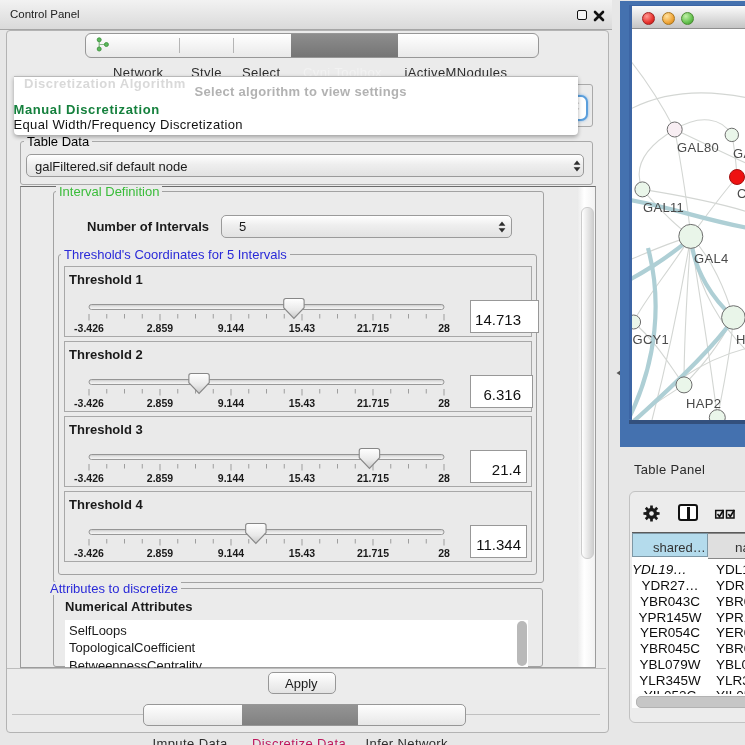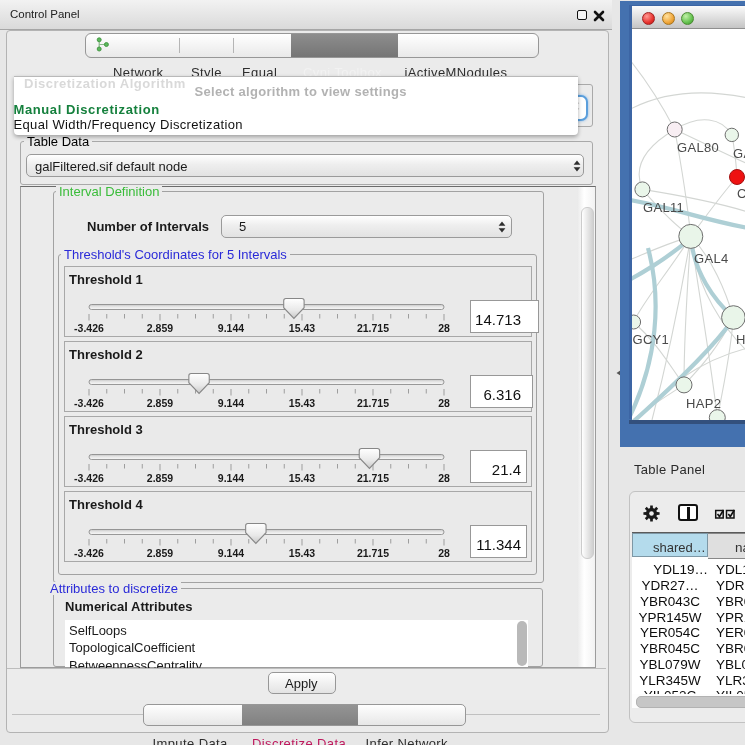--- a/index.html
+++ b/index.html
@@ -34,21 +34,21 @@
   <div class="abs" style="left:146.5px;top:4px;width:1px;height:15px;background:#b5b5b5;"></div>
 </div>
 <svg class="abs" style="left:96px;top:36px" width="14" height="17" viewBox="0 0 14 17">
 <path d="M3.2 5 L3.2 12.5 M3.2 8.5 L10 8.5" stroke="#8cba8c" stroke-width="1.2" fill="none"></path>
 <circle cx="3.2" cy="3.8" r="2" fill="#5cb85c" stroke="#3f943f" stroke-width="0.9"></circle>
 <circle cx="3.2" cy="13" r="2" fill="#5cb85c" stroke="#3f943f" stroke-width="0.9"></circle>
 <circle cx="10.4" cy="8.5" r="2" fill="#5cb85c" stroke="#3f943f" stroke-width="0.9"></circle>
   </svg>
 <div class="txt tb" style="left:113px;top:37px;">Network</div>
 <div class="txt tb" style="left:191px;top:37px;">Style</div>
-<div class="txt tb" style="left:242px;top:37px;">Equal</div>
+<div class="txt tb" style="left:242px;top:37px;">Select</div>
 <div class="txt tb" style="left:303px;top:37px;color:#f2f2f2;">Cyni Toolbox</div>
 <div class="txt tb" style="left:404.5px;top:37px;">jActiveMNodules</div>
 
 <div class="grp" style="left:20px;top:84px;width:571px;height:41px;"></div>
 <div class="abs" style="left:556px;top:95px;width:28px;height:22px;border:2.8px solid #5b9fdc;
 border-radius:7px;background:#fff;box-shadow:0 0 3px #85b8ea;"></div>
 <svg class="abs" style="left:571px;top:99px" width="10" height="14" viewBox="0 0 10 14">
 <path d="M5 0.5 L8.4 4.7 L1.6 4.7 Z" fill="#c9c9c9"></path>
     <path d="M5 13.5 L8.4 9.3 L1.6 9.3 Z" fill="#c9c9c9"></path>
   </svg>
@@ -401,21 +401,21 @@
   </svg>
 
 <div class="abs" style="left:632px;top:533px;width:113px;height:162px;background:#ffffff;"></div>
 <div class="abs" style="left:632px;top:533px;width:76px;height:24px;background:#b4dbec;
 border:1px solid #7d97a5;box-sizing:border-box;"></div>
 <div class="abs" style="left:708px;top:533px;width:37px;height:24px;background:#dfdfdf;
 border-top:1px solid #888;border-bottom:1px solid #888;"></div>
 <div class="abs" style="left:632px;top:532px;width:113px;height:1.2px;background:#5a5a5a;"></div>
 <div class="txt" style="left:653px;top:540px;color:#333;font-size:13px;">shared…</div>
 <div class="txt" style="left:735px;top:540px;color:#333;font-size:13.5px;">na</div>
-<div class="txt" style="left:632px;top:562.3px;width:76px;text-align:right;color:#0d0d0d;font-size:13.5px;">YDL19…</div>
+<div class="txt" style="left:632px;top:562.3px;width:76px;text-align:left;color:#0d0d0d;font-size:13.5px;font-style:italic;">YDL19…</div>
 <div class="txt" style="left:716px;top:562.3px;color:#0d0d0d;font-size:13.5px;">YDL194W</div>
 <div class="txt" style="left:632px;top:578.0px;width:76px;text-align:center;color:#0d0d0d;font-size:13.5px;">YDR27…</div>
 <div class="txt" style="left:716px;top:578.0px;color:#0d0d0d;font-size:13.5px;">YDR277C</div>
 <div class="txt" style="left:632px;top:593.8px;width:76px;text-align:center;color:#0d0d0d;font-size:13.5px;">YBR043C</div>
 <div class="txt" style="left:716px;top:593.8px;color:#0d0d0d;font-size:13.5px;">YBR043C</div>
 <div class="txt" style="left:632px;top:609.5px;width:76px;text-align:center;color:#0d0d0d;font-size:13.5px;">YPR145W</div>
 <div class="txt" style="left:716px;top:609.5px;color:#0d0d0d;font-size:13.5px;">YPR145W</div>
 <div class="txt" style="left:632px;top:625.3px;width:76px;text-align:center;color:#0d0d0d;font-size:13.5px;">YER054C</div>
 <div class="txt" style="left:716px;top:625.3px;color:#0d0d0d;font-size:13.5px;">YER054C</div>
 <div class="txt" style="left:632px;top:641.0px;width:76px;text-align:center;color:#0d0d0d;font-size:13.5px;">YBR045C</div>

